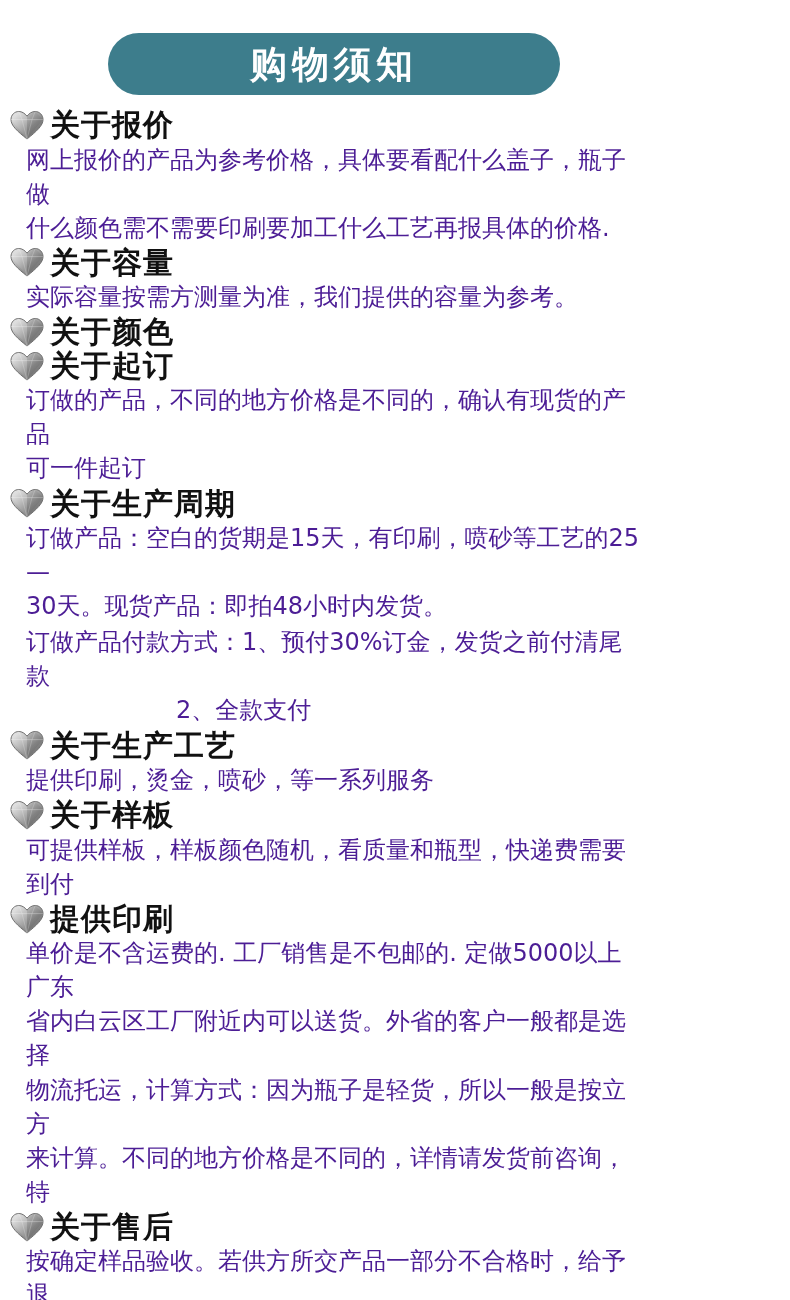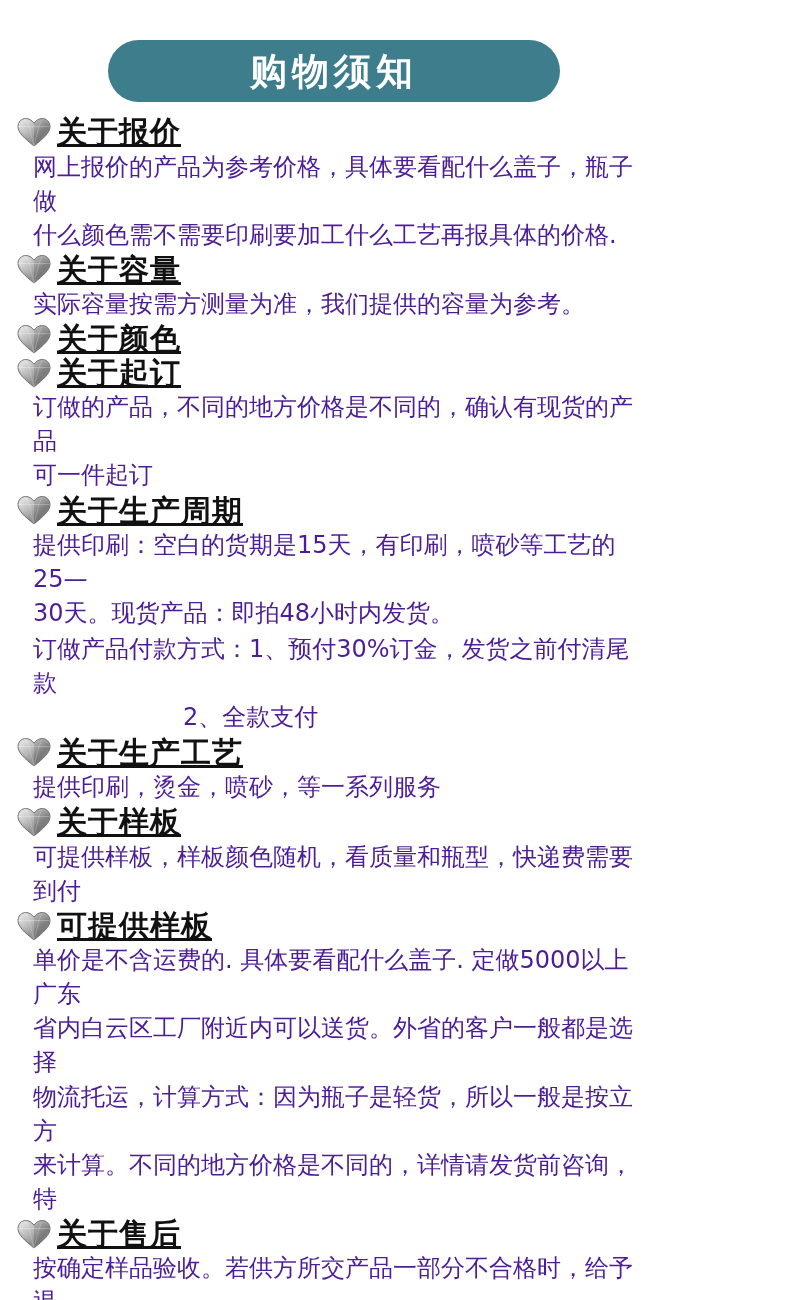--- a/index.html
+++ b/index.html
@@ -12,21 +12,21 @@
     background: #ffffff;
     font-family: "DejaVu Sans", "Liberation Sans", sans-serif;
     color: #1a1a1a;
     overflow: hidden;
   }
   .page {
     position: relative;
     width: 658px;
     height: 1300px;
     box-sizing: border-box;
-    padding: 7px;
+    padding: 0;
   }
 
   
   .header-wrap {
     padding-top: 33px;
     padding-left: 0;
     display: flex;
     justify-content: center;
   }
   .header-banner {
@@ -67,21 +67,20 @@
     height: 30px;
     flex: 0 0 34px;
     display: block;
   }
   .sec-title {
     font-size: 30px;
     font-weight: bold;
     color: #111111;
     line-height: 1.05;
     letter-spacing: 1px;
-    text-decoration: underline;
   }
   .sec-body {
     font-size: 24px;
     line-height: 1.42;
     color: #4c1d95;
     padding-left: 18px;
     padding-right: 6px;
     letter-spacing: 0px;
     text-align: left;
   }
@@ -184,21 +183,21 @@
               <path d="M17 6.2 L8.8 1.5 L1 9.6 L17 29 Z" fill="#ffffff" opacity="0.12"></path>
               <path d="M17 6.2 L25.2 1.5 L33 9.6 L17 29 Z" fill="#000000" opacity="0.06"></path>
               <path d="M1 9.6 L33 9.6" stroke="#ffffff" stroke-width="0.8" opacity="0.35"></path>
               <path d="M8.8 1.5 L12 9.6 L17 29" stroke="#ffffff" stroke-width="0.7" opacity="0.3" fill="none"></path>
               <path d="M25.2 1.5 L22 9.6 L17 29" stroke="#ffffff" stroke-width="0.7" opacity="0.3" fill="none"></path>
             </svg>
           </span>
           <span class="sec-title">关于生产周期</span>
         </div>
         <div class="sec-body">
-          <span class="line">提供印刷：空白的货期是15天，有印刷，喷砂等工艺的25—</span>
+          <span class="line">订做产品：空白的货期是15天，有印刷，喷砂等工艺的25—</span>
           <span class="line">30天。现货产品：即拍48小时内发货。</span>
         </div>
       </div>
       <div class="section">
         <div class="sec-body">
           <span class="line">订做产品付款方式：1、预付30%订金，发货之前付清尾款</span>
           <span class="center-line">2、全款支付</span>
         </div>
       </div>
       <div class="section">
@@ -242,24 +241,24 @@
           <span>
             <svg class="heart-icon" viewBox="0 0 34 30">
               <path d="M17 29 C7 21 1 15.5 1 9.6 C1 4.8 4.6 1.5 8.8 1.5 C12 1.5 15 3.4 17 6.2 C19 3.4 22 1.5 25.2 1.5 C29.4 1.5 33 4.8 33 9.6 C33 15.5 27 21 17 29 Z" fill="url(#heartGrad)" stroke="#6f6f6f" stroke-width="1"></path>
               <path d="M17 6.2 L8.8 1.5 L1 9.6 L17 29 Z" fill="#ffffff" opacity="0.12"></path>
               <path d="M17 6.2 L25.2 1.5 L33 9.6 L17 29 Z" fill="#000000" opacity="0.06"></path>
               <path d="M1 9.6 L33 9.6" stroke="#ffffff" stroke-width="0.8" opacity="0.35"></path>
               <path d="M8.8 1.5 L12 9.6 L17 29" stroke="#ffffff" stroke-width="0.7" opacity="0.3" fill="none"></path>
               <path d="M25.2 1.5 L22 9.6 L17 29" stroke="#ffffff" stroke-width="0.7" opacity="0.3" fill="none"></path>
             </svg>
           </span>
-          <span class="sec-title">可提供样板</span>
-        </div>
-        <div class="sec-body">
-          <span class="line">单价是不含运费的. 具体要看配什么盖子. 定做5000以上广东</span>
+          <span class="sec-title">提供印刷</span>
+        </div>
+        <div class="sec-body">
+          <span class="line">单价是不含运费的. 工厂销售是不包邮的. 定做5000以上广东</span>
           <span class="line">省内白云区工厂附近内可以送货。外省的客户一般都是选择</span>
           <span class="line">物流托运，计算方式：因为瓶子是轻货，所以一般是按立方</span>
           <span class="line">来计算。不同的地方价格是不同的，详情请发货前咨询，特</span>
         </div>
       </div>
       <div class="section">
         <div class="sec-head">
           <span>
             <svg class="heart-icon" viewBox="0 0 34 30">
               <path d="M17 29 C7 21 1 15.5 1 9.6 C1 4.8 4.6 1.5 8.8 1.5 C12 1.5 15 3.4 17 6.2 C19 3.4 22 1.5 25.2 1.5 C29.4 1.5 33 4.8 33 9.6 C33 15.5 27 21 17 29 Z" fill="url(#heartGrad)" stroke="#6f6f6f" stroke-width="1"></path>

